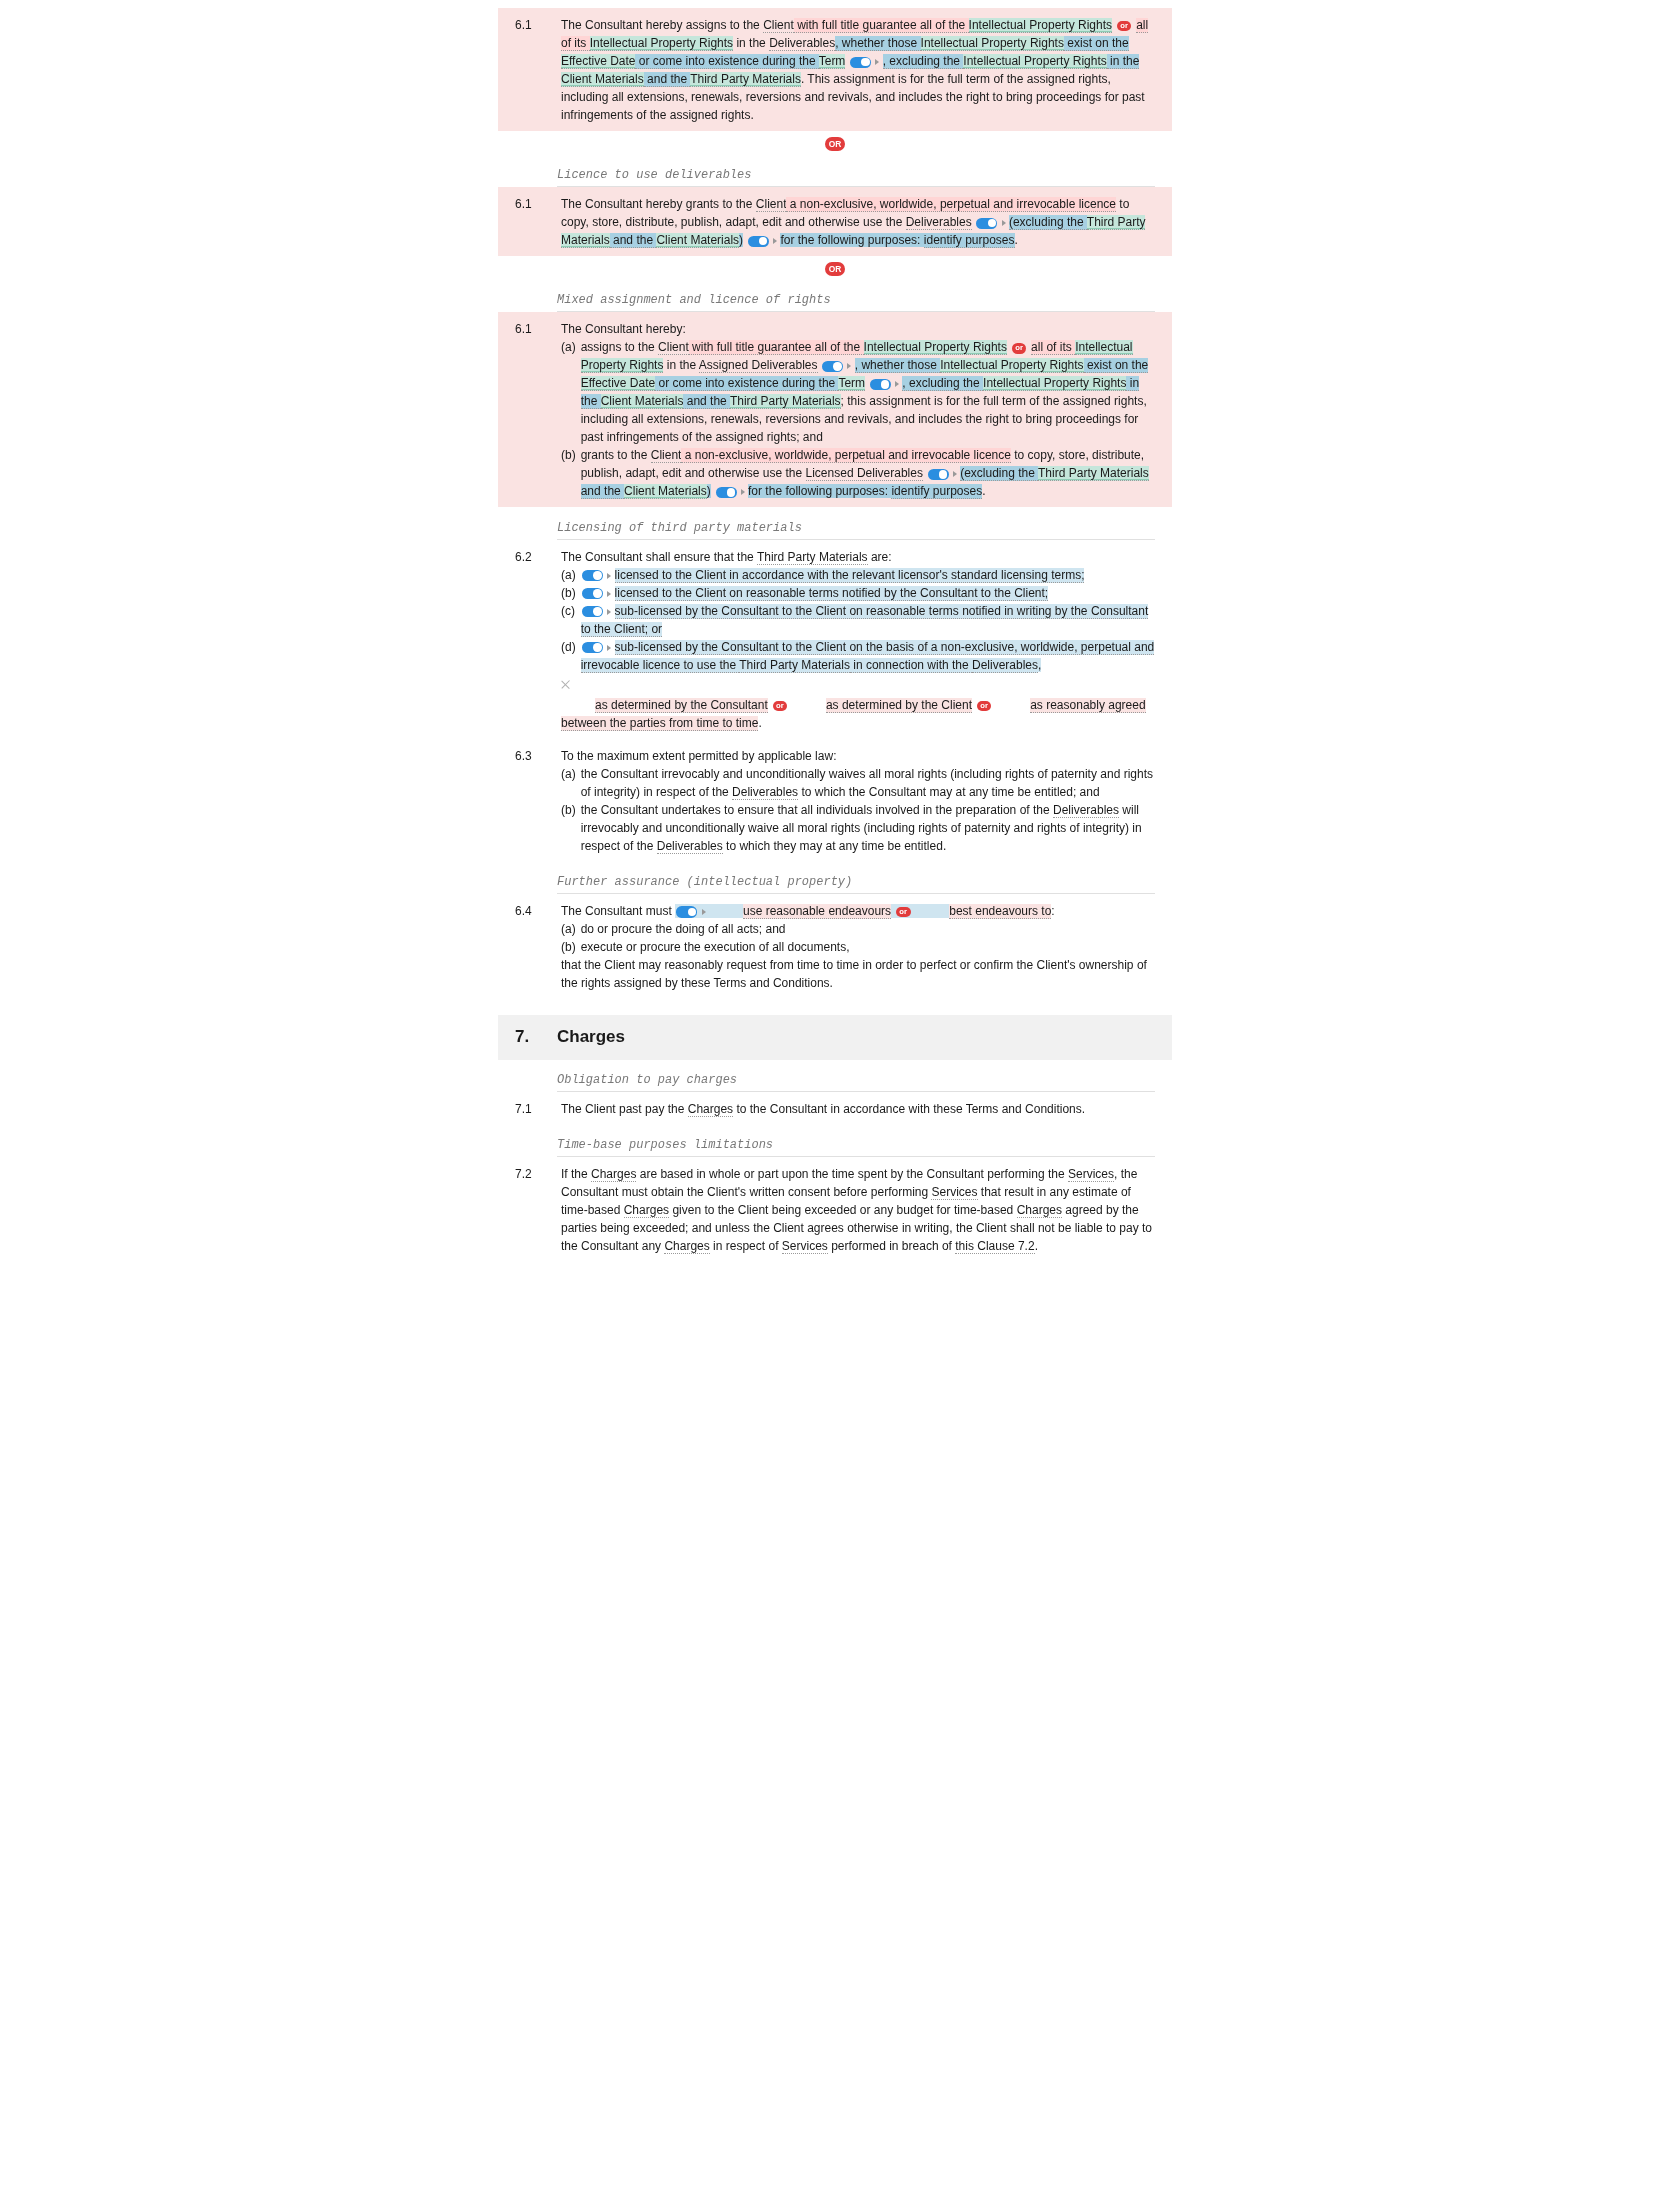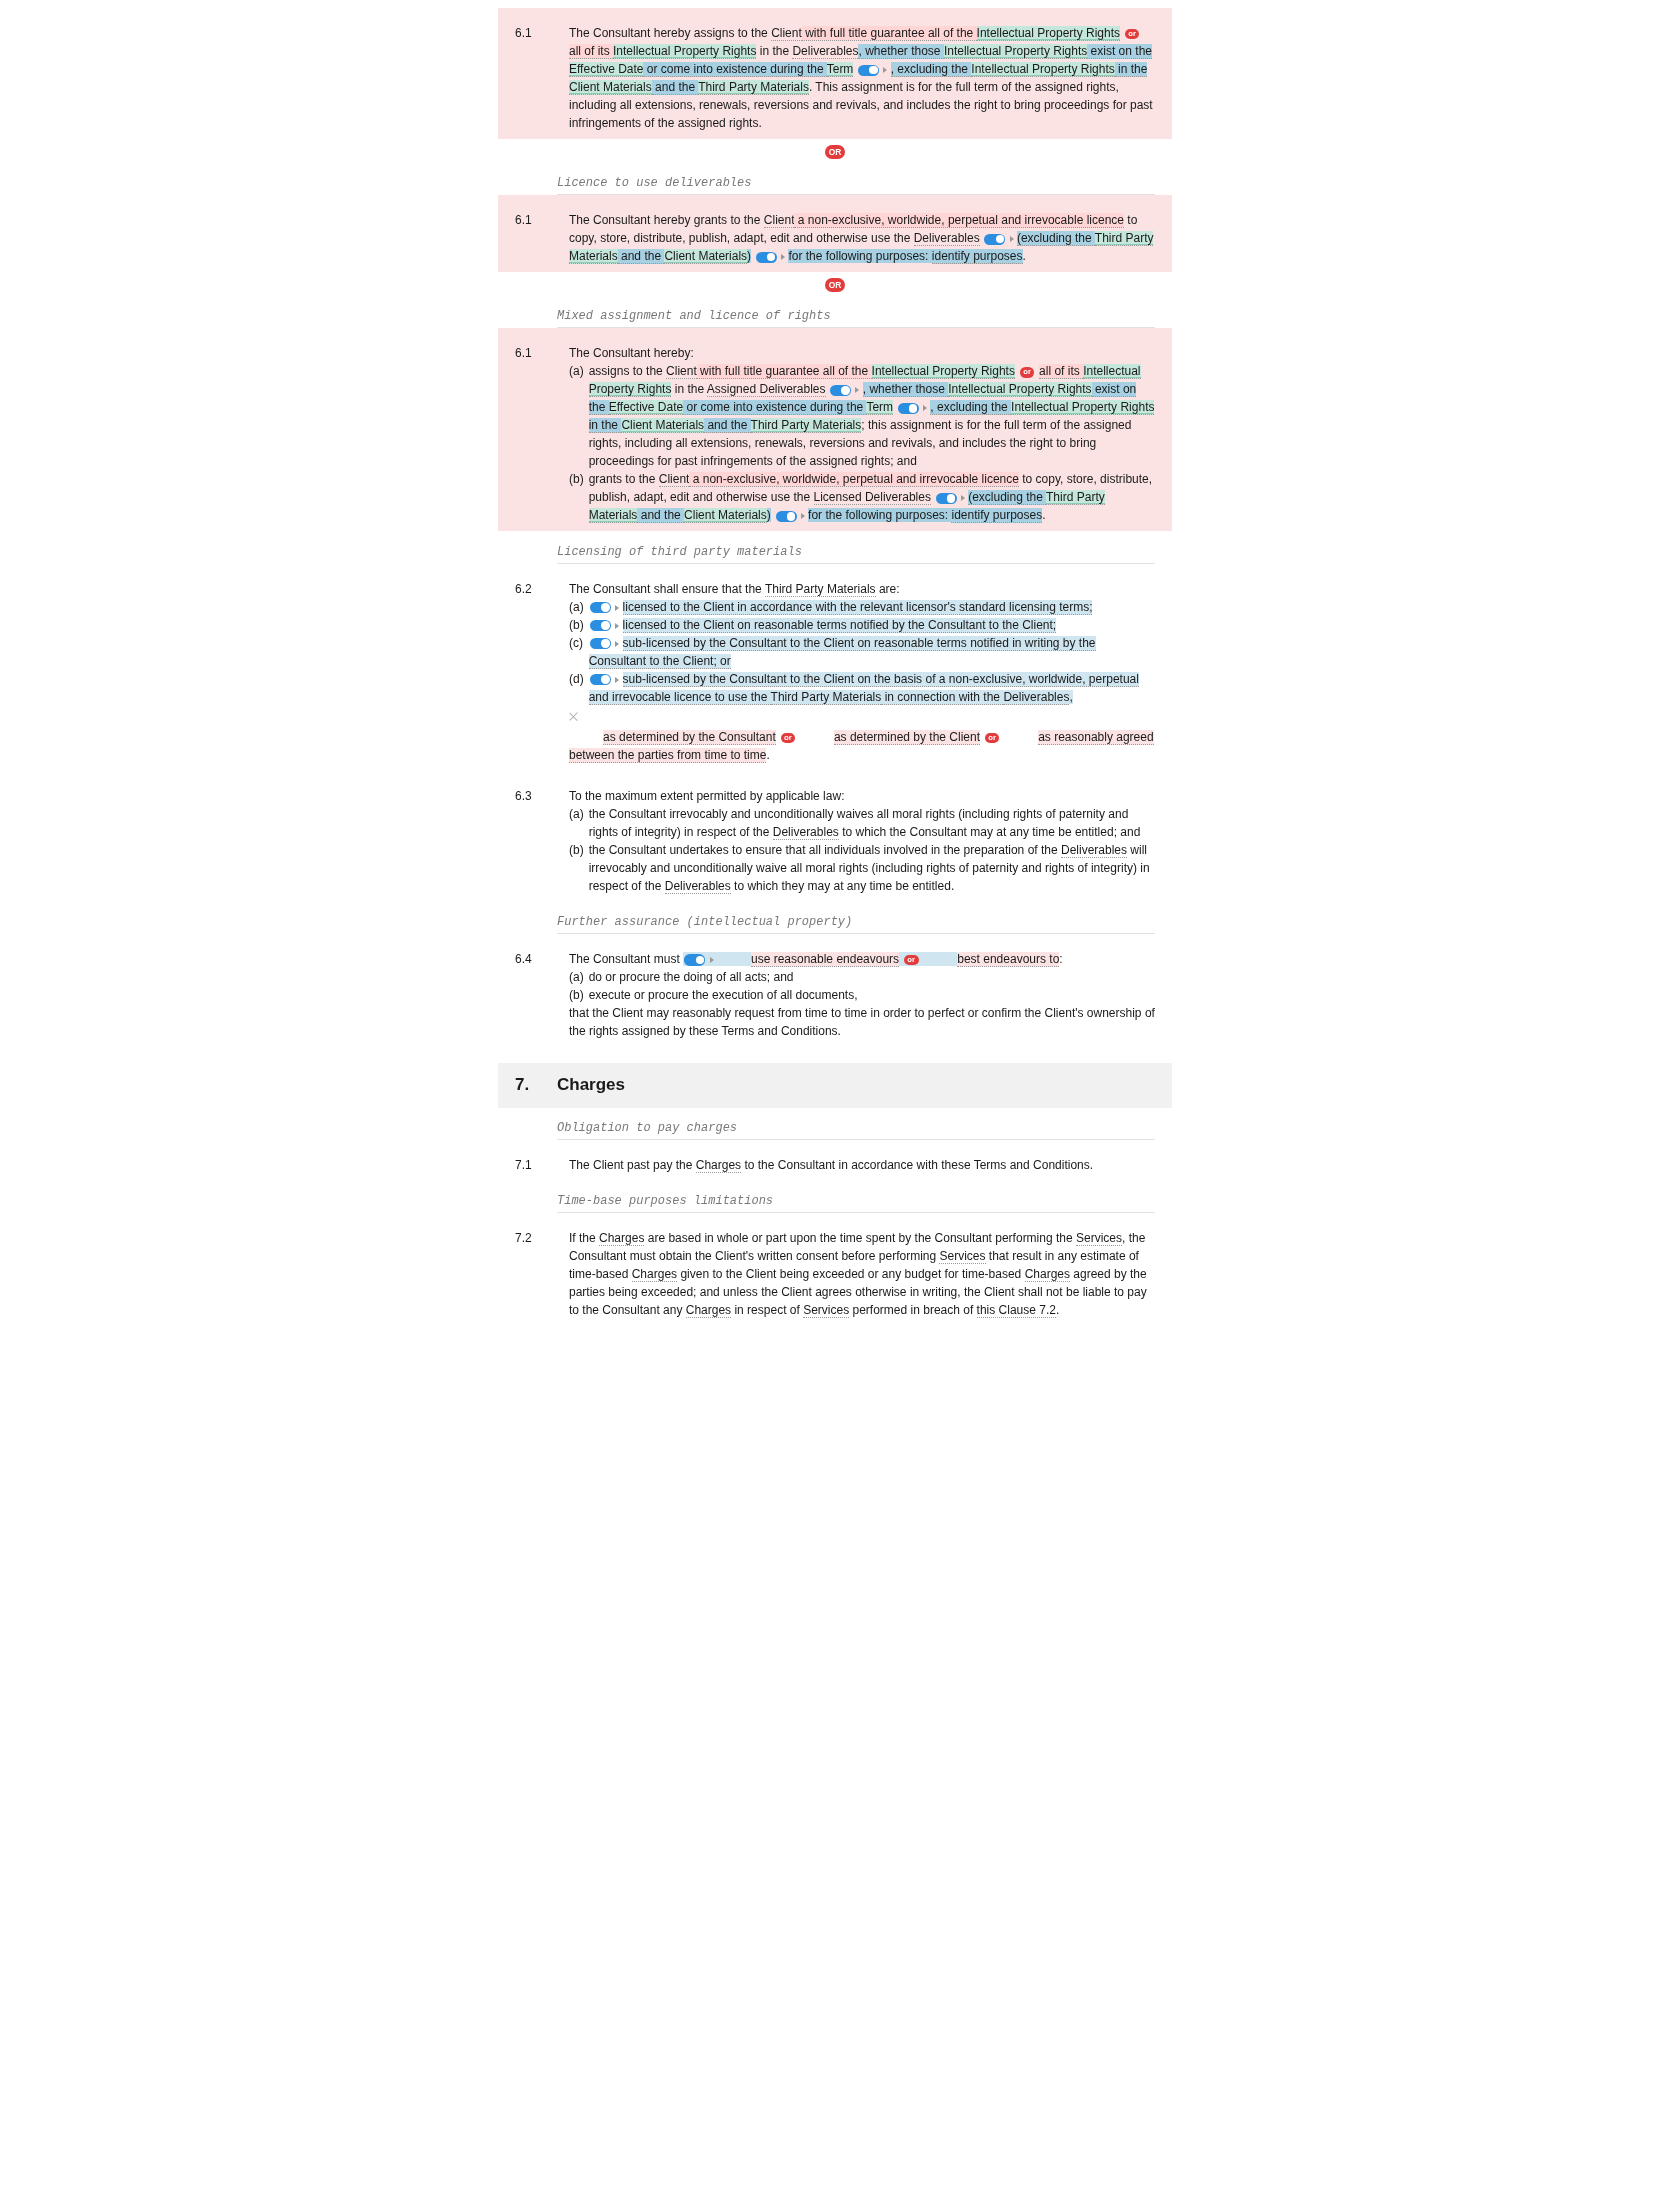--- a/index.html
+++ b/index.html
@@ -30,22 +30,22 @@
   font-size:12px;
   line-height:1.5;
   color:var(--text);
   display:flex;
   justify-content:center;
 }
 .doc{width:var(--w);}
 .clause{
   display:grid;
   grid-template-columns:42px 1fr;
-  gap:12px;
-  padding:16px 17px 7px 17px;
+  gap:4px;
+  padding:8px 17px 7px 17px;
 }
 .clause.pink{background:var(--pink);}
 .num{padding-top:0;}
 .body p{margin:0 0 0 0;}
 .subnote{
   border-bottom:0.7px solid var(--note-border);
   padding:4.2px 0 2.1px 0;
   font-style:italic;
   color:var(--muted);
   font-family:Liberation Mono, monospace;

